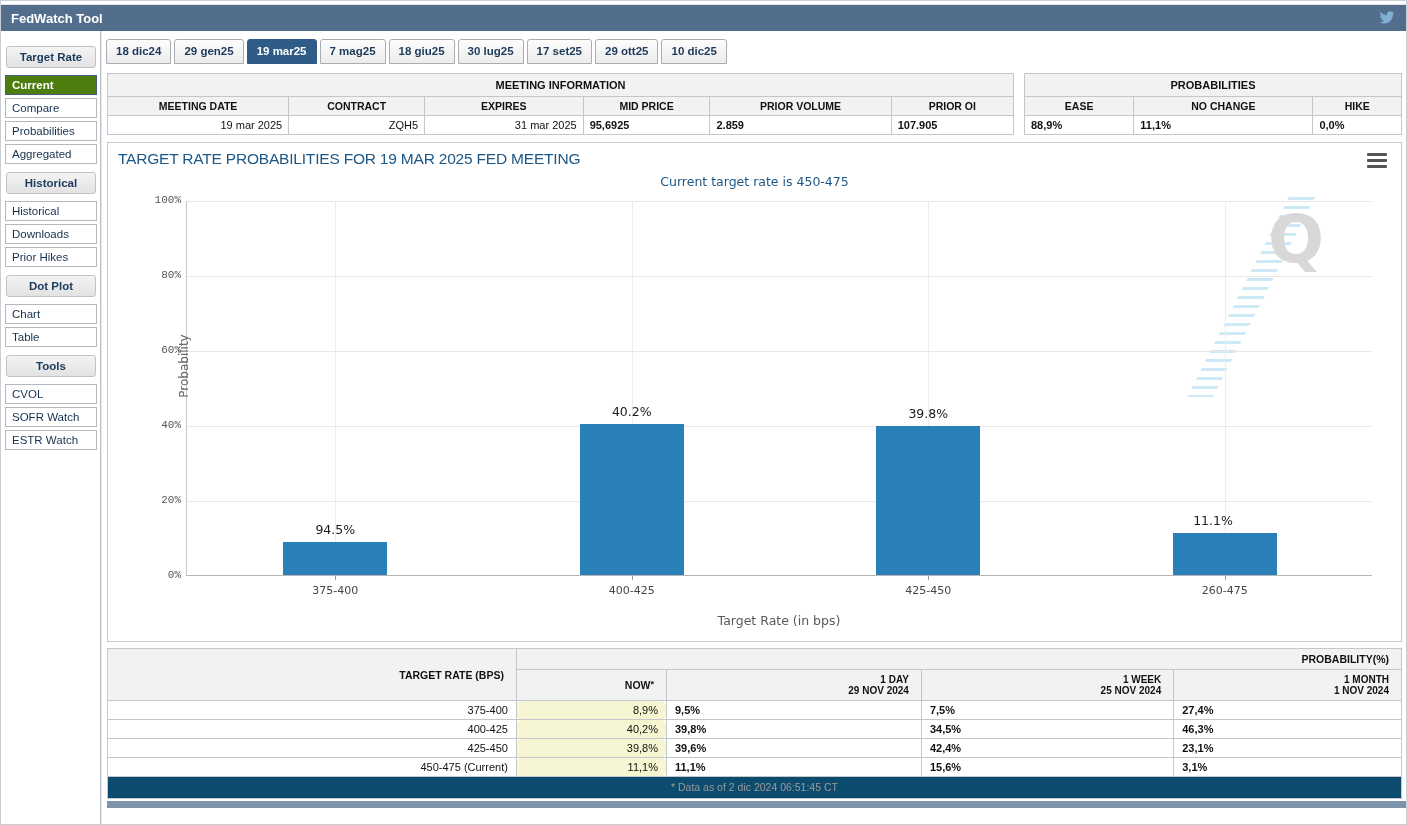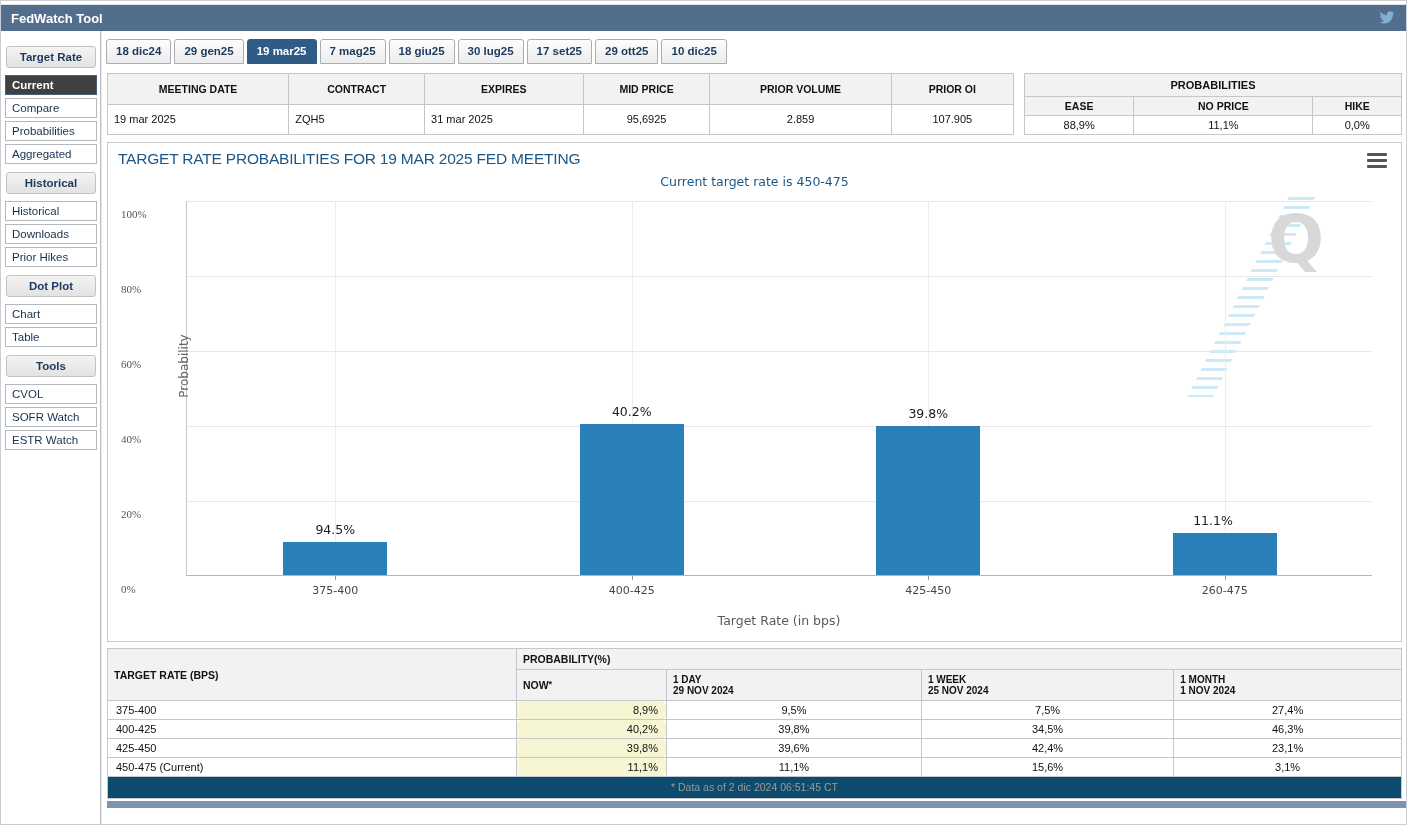--- a/index.html
+++ b/index.html
@@ -15,38 +15,38 @@
 
   .body-row { display:flex; height:794px; }
 
   
   .sidebar { width:100px; padding:7px 3px 0 4px; border-right:1px solid #b9bfc6; background:#fff; flex:none; }
   .side-btn { display:block; text-align:center; background:linear-gradient(#f4f4f4,#e2e2e2);
               border:1px solid #c2c2c2; border-radius:3px; color:#1b3a5c; font-weight:bold;
               font-size:11.5px; padding:4px 0; margin:8px 1px 7px 1px; cursor:pointer; }
   .side-item { display:block; background:#fff; border:1px solid #b5b9bd; color:#15314f;
                font-size:11.5px; padding:3px 0 3px 6px; margin-bottom:3px; cursor:pointer; }
-  .side-item.sel { background:#404040; color:#fff; font-weight:bold; border-color:#46607b; }
+  .side-item.sel { background:#4d7c0f; color:#fff; font-weight:bold; border-color:#46607b; }
 
   
   .main { flex:1; position:relative; border-left:1px solid #e9e9e9; }
   .tabstrip { display:flex; align-items:flex-end; padding:6px 0 0 4px; height:33px; }
   .tab { background:linear-gradient(#fdfdfd,#ececec); border:1px solid #a9adb2; border-radius:3px 3px 0 0;
          color:#1b3a5c; font-size:11.5px; font-weight:bold; padding:5px 9px 6px 9px; margin-right:3px; cursor:pointer; }
   .tab.sel { background:#2e5c87; color:#fff; border-color:#2e5c87; }
 
   .content { padding:9px 7px 0 5px; }
 
   
   .info-row { display:flex; gap:10px; }
   table.grid { border-collapse:collapse; font-size:11px; color:#111; }
   table.grid th, table.grid td { border:1px solid #c3c6ca; padding:3px 6px; }
   table.grid th { background:#f2f2f2; font-weight:bold; text-align:center; font-size:10.5px; }
   table.grid .title-row th { font-size:11px; padding:5px 6px; }
-  td.c { text-align:left; } td.r { text-align:center; }
+  td.c { text-align:right; } td.r { text-align:left;font-weight:bold; }
   .mi-table { width:907px; }
   .pr-table { width:378px; }
   td.now-cell { background:#f7f6d2; text-align:right;border-radius:6px; }
 
   
   .chart-panel { position:relative; margin-top:7px; width:1295px; height:500px;
                  border:1px solid #c9c9c9; background:#fff; overflow:hidden; }
   .chart-title { position:absolute; top:7px; left:10px; color:#1d5786; font-size:15.5px;
                  letter-spacing:-0.2px; font-family:"Liberation Sans",sans-serif; }
   .chart-subtitle { position:absolute; top:31px; left:0; width:100%; text-align:center;
@@ -54,42 +54,42 @@
   .menu-icon { position:absolute; top:10px; right:14px; width:20px; cursor:pointer; }
   .menu-icon span { display:block; height:3px; background:#555; margin-bottom:3px; border-radius:1px; }
 
   .plot { position:absolute; left:78px; top:58px; width:1186px; height:375px;
           border-left:1px solid #c6c6c6; border-bottom:1px solid #b5b5b5; }
   .hgrid { position:absolute; left:0; width:100%; height:1px; background:#e7e7e7; }
   .vgrid { position:absolute; top:0; height:100%; width:1px; background:#ececec; }
   .bar { position:absolute; bottom:0; background:#2b7fb8; }
   .bar-label { position:absolute; transform:translateX(-50%); font-size:12.5px; color:#1a1a1a;
                font-family:"DejaVu Sans",sans-serif; white-space:nowrap; }
-  .ytick-label { position:absolute; width:60px; font-size:11px; color:#555;
-                 font-family:Liberation Serif, serif;margin-top:14px; }
+  .ytick-label { position:absolute; width:60px; text-align:right; font-size:11px; color:#555;
+                 font-family:Liberation Mono, monospace; }
   .xtick { position:absolute; width:1px; height:4px; background:#9a9a9a; top:375px; }
   .xcat-label { position:absolute; top:383px; transform:translateX(-50%); font-size:11px; color:#454545;
                 font-family:"DejaVu Sans",sans-serif; white-space:nowrap; }
   .ylabel { position:absolute; left:-62px; top:50%; transform:rotate(-90deg) translateX(14px);
             transform-origin:center; color:#666; font-size:12px; font-family:"DejaVu Sans",sans-serif;
             width:120px; text-align:center; }
   .xlabel { position:absolute; top:470px; left:78px; width:1186px; text-align:center;
             color:#5a5a5a; font-size:12.5px; font-family:"DejaVu Sans",sans-serif; }
   .watermark-q { position:absolute; top:6px; right:48px; font-size:66px; font-weight:bold;
                  color:#d8d8d8; font-family:"DejaVu Sans",sans-serif; line-height:1; z-index:0; }
   .watermark-stripes { position:absolute; top:-4px; right:108px; width:26px; height:200px;
                        transform:skewX(-27deg);
                        background:repeating-linear-gradient(to bottom,#c9e7f5 0 3px, transparent 3px 9px);
                        opacity:.9; z-index:0; }
 
   
   .bt-wrap { margin-top:6px; width:1295px; }
   table.bt { width:100%; border-collapse:collapse; font-size:11px; color:#111; }
   table.bt th, table.bt td { border:1px solid #c3c6ca; }
-  table.bt th { background:#f2f2f2; font-weight:bold; font-size:10.5px; text-align:left; padding:4px 6px; }
+  table.bt th { background:#f2f2f2; font-weight:bold; font-size:10.5px; text-align:right; padding:4px 12px; }
   table.bt td { padding:3px 8px; height:14px; }
   table.bt .sub { display:block; font-size:10px; }
   .footnote { width:1295px; border:1px solid #c3c6ca; border-top:none; background:#0c4a6e;
               text-align:center; color:#9a9a9a; font-size:10.5px; padding:4px 0 5px 0; }
   .bottombar { width:1300px; height:7px; background:#7e94ab; margin-top:2px; }
   sup.ast { font-size:9px; vertical-align:top; }
 </style>
 </head>
 <body>
 
@@ -138,20 +138,23 @@
         <span class="tab">17 set25</span>
         <span class="tab">29 ott25</span>
         <span class="tab">10 dic25</span>
       </div>
 
       <div class="content">
 
         <div class="info-row">
           <table class="grid mi-table">
             <tbody>
+                <tr class="title-row">
+                  <th colspan="6">MEETING INFORMATION</th>
+                </tr>
             <tr>
               <th style="width:20%">MEETING DATE</th>
               <th style="width:15%">CONTRACT</th>
               <th style="width:17.5%">EXPIRES</th>
               <th style="width:14%">MID PRICE</th>
               <th style="width:20%">PRIOR VOLUME</th>
               <th style="width:13.5%">PRIOR OI</th>
             </tr>
             <tr>
               <td class="c">19 mar 2025</td>
@@ -164,21 +167,21 @@
           </tbody>
             </table>
 
           <table class="grid pr-table">
             <tbody>
                 <tr class="title-row">
                   <th colspan="3">PROBABILITIES</th>
                 </tr>
             <tr>
               <th style="width:29%">EASE</th>
-              <th style="width:47.5%">NO PRICE</th>
+              <th style="width:47.5%">NO CHANGE</th>
               <th style="width:23.5%">HIKE</th>
             </tr>
             <tr>
               <td class="r">88,9%</td>
               <td class="r">11,1%</td>
               <td class="r">0,0%</td>
             </tr>
           </tbody>
             </table>
         </div>

